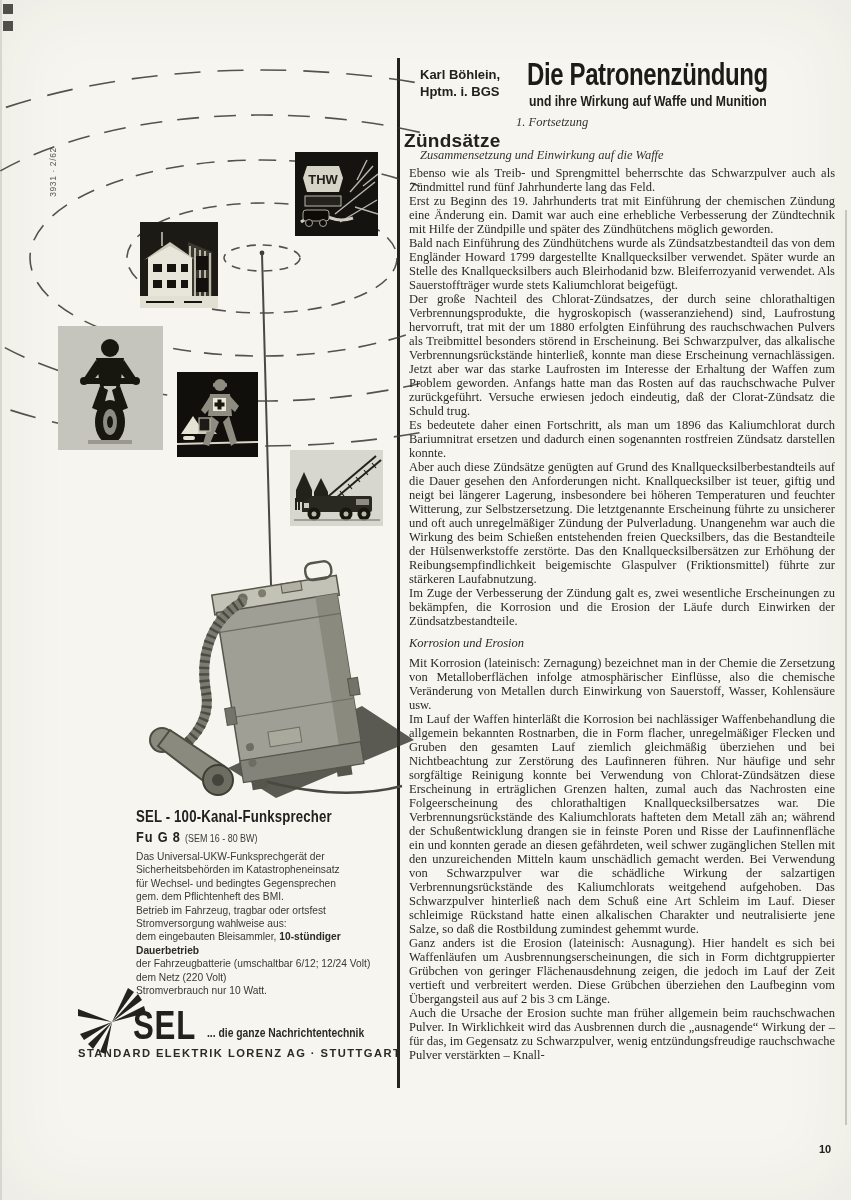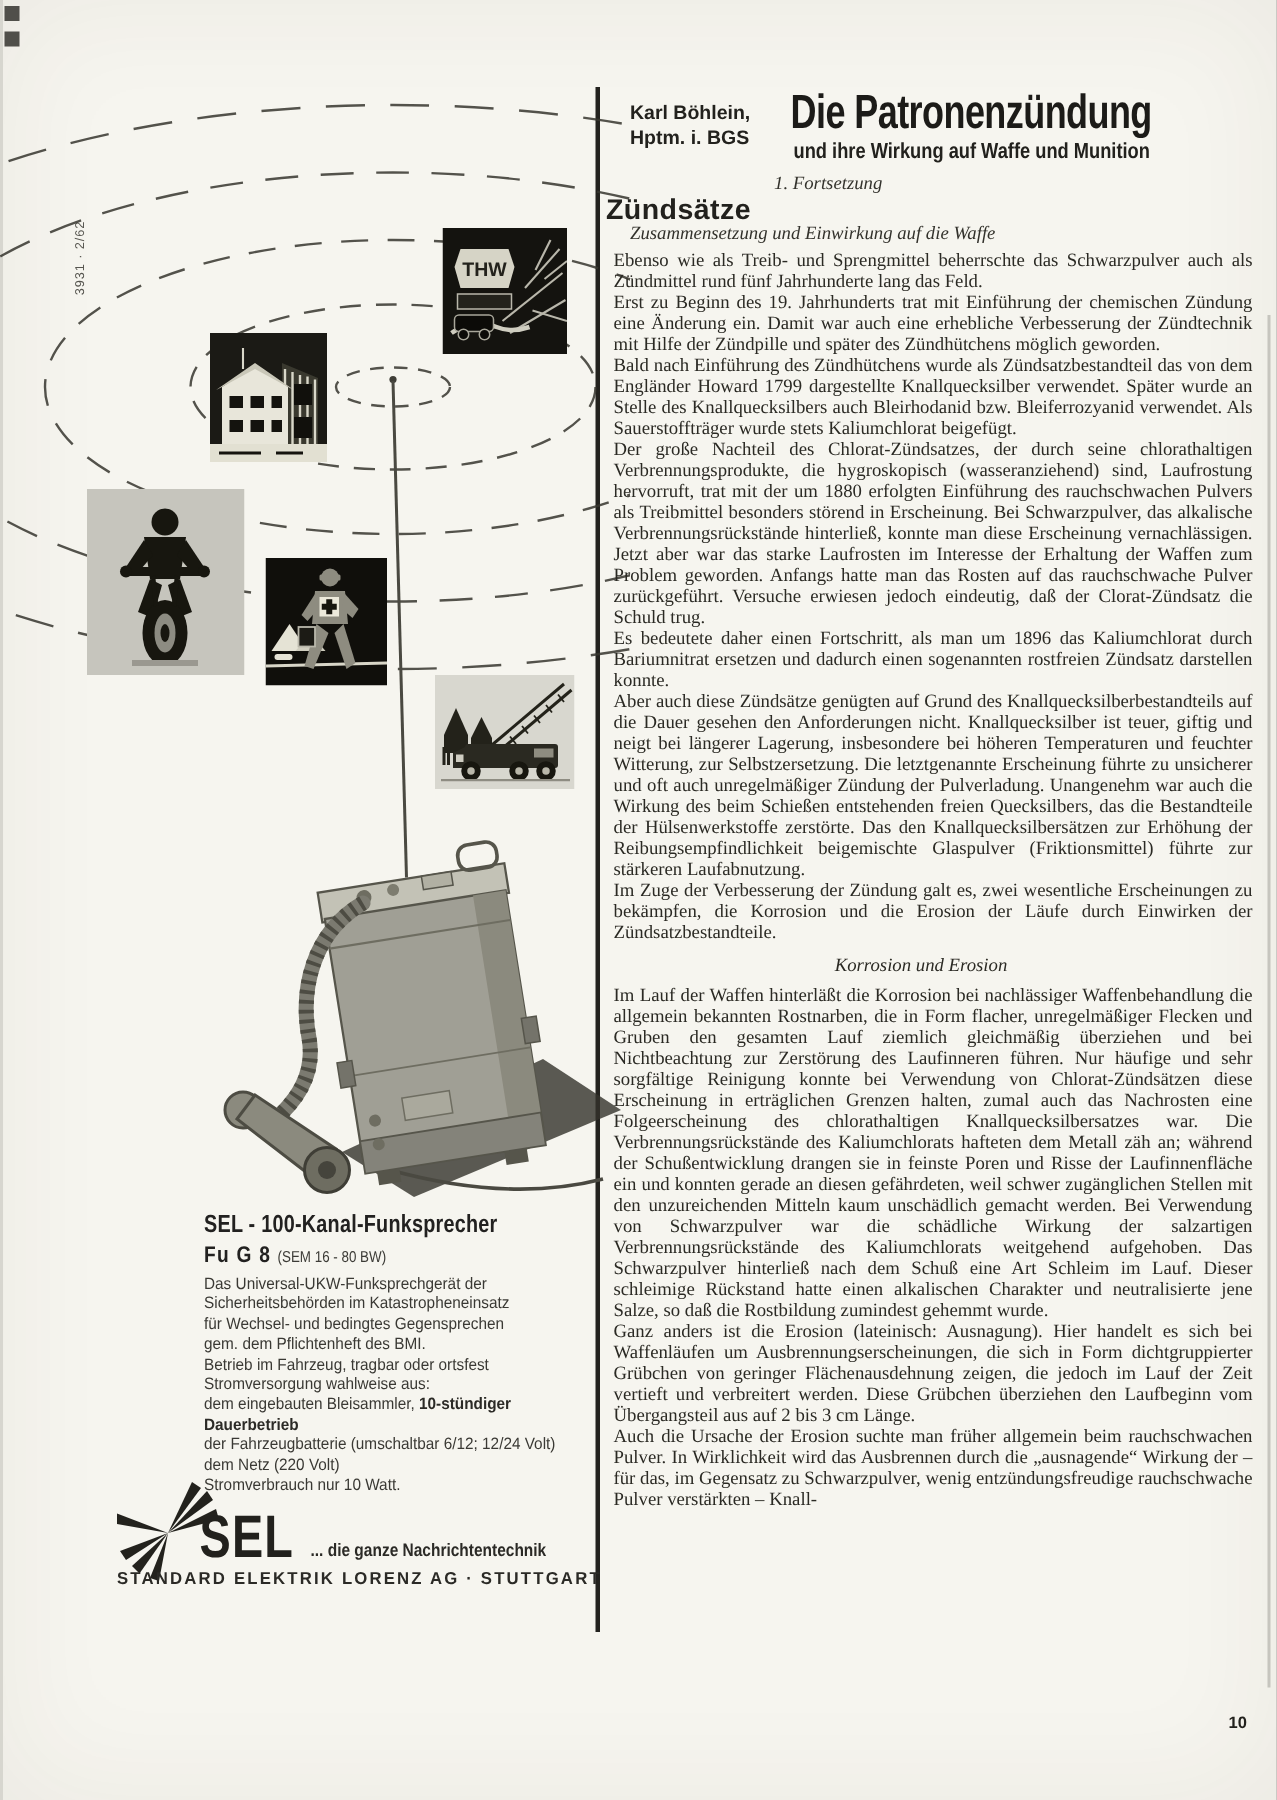--- a/index.html
+++ b/index.html
@@ -47,21 +47,21 @@
     transform:scaleX(.84);transform-origin:left top;white-space:nowrap;}
   .continuation{left:516px;top:115px;font-family:"Liberation Serif",serif;font-style:italic;
     font-size:12.5px;color:#33322c;}
   .section-head{left:404px;top:130px;font-size:19px;font-weight:bold;color:#22211d;letter-spacing:.3px;}
   .section-subhead{left:420px;top:148px;font-family:"Liberation Serif",serif;font-style:italic;
     font-size:12.5px;color:#33322c;}
   
   .article-body{left:409px;top:166px;width:426px;font-family:"Liberation Serif",serif;
     font-size:12.5px;line-height:14px;color:#2b2a24;text-align:justify;hyphens:auto;}
   .article-body p.para{margin:0;}
-  .article-body p.subhead{margin:8px 16px 6px 0;font-style:italic;text-align:center;}
+  .article-body p.subhead{margin:8px 16px 6px 0;font-style:italic;text-align:left;}
   .page-number{left:819px;top:1143px;font-size:11px;font-weight:bold;color:#22211d;}
 </style>
 </head>
 <body>
 
 <div class="page">
 
   <div class="abs edge-line-left"></div>
   <div class="abs edge-line-right"></div>
   <div class="abs corner-sq" style="left:3px;top:4px;"></div>
@@ -284,19 +284,20 @@
 
   <div class="abs article-body">
       <p class="para" lang="de">Ebenso wie als Treib- und Sprengmittel beherrschte das Schwarzpulver auch als Zündmittel rund fünf Jahrhunderte lang das Feld.</p>
       <p class="para" lang="de">Erst zu Beginn des 19. Jahrhunderts trat mit Einführung der chemischen Zündung eine Änderung ein. Damit war auch eine erhebliche Verbesserung der Zündtechnik mit Hilfe der Zündpille und später des Zündhütchens möglich geworden.</p>
       <p class="para" lang="de">Bald nach Einführung des Zündhütchens wurde als Zündsatzbestandteil das von dem Engländer Howard 1799 dargestellte Knallquecksilber verwendet. Später wurde an Stelle des Knallquecksilbers auch Bleirhodanid bzw. Bleiferrozyanid verwendet. Als Sauerstoffträger wurde stets Kaliumchlorat beigefügt.</p>
       <p class="para" lang="de">Der große Nachteil des Chlorat-Zündsatzes, der durch seine chlorathaltigen Verbrennungsprodukte, die hygroskopisch (wasseranziehend) sind, Laufrostung hervorruft, trat mit der um 1880 erfolgten Einführung des rauchschwachen Pulvers als Treibmittel besonders störend in Erscheinung. Bei Schwarzpulver, das alkalische Verbrennungsrückstände hinterließ, konnte man diese Erscheinung vernachlässigen. Jetzt aber war das starke Laufrosten im Interesse der Erhaltung der Waffen zum Problem geworden. Anfangs hatte man das Rosten auf das rauchschwache Pulver zurückgeführt. Versuche erwiesen jedoch eindeutig, daß der Clorat-Zündsatz die Schuld trug.</p>
       <p class="para" lang="de">Es bedeutete daher einen Fortschritt, als man um 1896 das Kaliumchlorat durch Bariumnitrat ersetzen und dadurch einen sogenannten rostfreien Zündsatz darstellen konnte.</p>
       <p class="para" lang="de">Aber auch diese Zündsätze genügten auf Grund des Knallquecksilberbestandteils auf die Dauer gesehen den Anforderungen nicht. Knallquecksilber ist teuer, giftig und neigt bei längerer Lagerung, insbesondere bei höheren Temperaturen und feuchter Witterung, zur Selbstzersetzung. Die letztgenannte Erscheinung führte zu unsicherer und oft auch unregelmäßiger Zündung der Pulverladung. Unangenehm war auch die Wirkung des beim Schießen entstehenden freien Quecksilbers, das die Bestandteile der Hülsenwerkstoffe zerstörte. Das den Knallquecksilbersätzen zur Erhöhung der Reibungsempfindlichkeit beigemischte Glaspulver (Friktionsmittel) führte zur stärkeren Laufabnutzung.</p>
       <p class="para" lang="de">Im Zuge der Verbesserung der Zündung galt es, zwei wesentliche Erscheinungen zu bekämpfen, die Korrosion und die Erosion der Läufe durch Einwirken der Zündsatzbestandteile.</p>
       <p class="para subhead" lang="de">Korrosion und Erosion</p>
+      <p class="para" lang="de">Mit Korrosion (lateinisch: Zernagung) bezeichnet man in der Chemie die Zersetzung von Metalloberflächen infolge atmosphärischer Einflüsse, also die chemische Veränderung von Metallen durch Einwirkung von Sauerstoff, Wasser, Kohlensäure usw.</p>
       <p class="para" lang="de">Im Lauf der Waffen hinterläßt die Korrosion bei nachlässiger Waffenbehandlung die allgemein bekannten Rostnarben, die in Form flacher, unregelmäßiger Flecken und Gruben den gesamten Lauf ziemlich gleichmäßig überziehen und bei Nichtbeachtung zur Zerstörung des Laufinneren führen. Nur häufige und sehr sorgfältige Reinigung konnte bei Verwendung von Chlorat-Zündsätzen diese Erscheinung in erträglichen Grenzen halten, zumal auch das Nachrosten eine Folgeerscheinung des chlorathaltigen Knallquecksilbersatzes war. Die Verbrennungsrückstände des Kaliumchlorats hafteten dem Metall zäh an; während der Schußentwicklung drangen sie in feinste Poren und Risse der Laufinnenfläche ein und konnten gerade an diesen gefährdeten, weil schwer zugänglichen Stellen mit den unzureichenden Mitteln kaum unschädlich gemacht werden. Bei Verwendung von Schwarzpulver war die schädliche Wirkung der salzartigen Verbrennungsrückstände des Kaliumchlorats weitgehend aufgehoben. Das Schwarzpulver hinterließ nach dem Schuß eine Art Schleim im Lauf. Dieser schleimige Rückstand hatte einen alkalischen Charakter und neutralisierte jene Salze, so daß die Rostbildung zumindest gehemmt wurde.</p>
       <p class="para" lang="de">Ganz anders ist die Erosion (lateinisch: Ausnagung). Hier handelt es sich bei Waffenläufen um Ausbrennungserscheinungen, die sich in Form dichtgruppierter Grübchen von geringer Flächenausdehnung zeigen, die jedoch im Lauf der Zeit vertieft und verbreitert werden. Diese Grübchen überziehen den Laufbeginn vom Übergangsteil aus auf 2 bis 3 cm Länge.</p>
       <p class="para" lang="de">Auch die Ursache der Erosion suchte man früher allgemein beim rauchschwachen Pulver. In Wirklichkeit wird das Ausbrennen durch die „ausnagende“ Wirkung der – für das, im Gegensatz zu Schwarzpulver, wenig entzündungsfreudige rauchschwache Pulver verstärkten – Knall-</p>
     </div>
 
   <div class="abs page-number">10</div>
 </div>
 
 </body></html>

